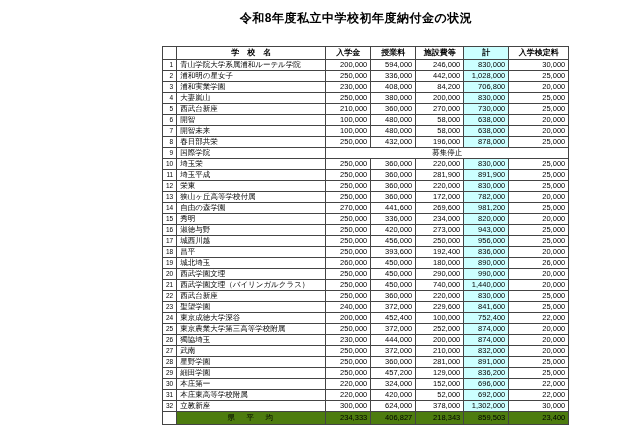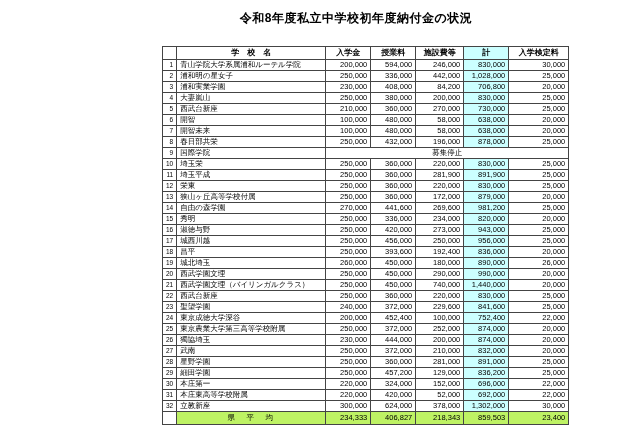--- a/index.html
+++ b/index.html
@@ -31,21 +31,21 @@
     text-align:right; padding:0 2px 0 0;
   }
   th.gutter { border:none; background:transparent; }
   td.name { text-align:left; }
   td.num { text-align:right; }
   td.total, th.total {
     background:#ccffff;
     border-left:2px solid #333; border-right:2px solid #333;
   }
   td.suspended { text-align:center; }
-  tr.average td { background:#bef264; height:12px; }
+  tr.average td { background:#4d7c0f; height:12px; }
   tr.average td.gutter { background:transparent; }
   tr.average td.label { text-align:center; letter-spacing:2px; }
 </style>
 </head>
 <body>
 
 <div class="page">
 
   <div class="title">令和8年度私立中学校初年度納付金の状況</div>
 
@@ -175,21 +175,21 @@
           <td class="num">220,000</td>
           <td class="num total">830,000</td>
           <td class="num">25,000</td>
         </tr>
         <tr>
           <td class="gutter">13</td>
           <td class="name">狭山ヶ丘高等学校付属</td>
           <td class="num">250,000</td>
           <td class="num">360,000</td>
           <td class="num">172,000</td>
-          <td class="num total">879,000</td>
+          <td class="num total">782,000</td>
           <td class="num">20,000</td>
         </tr>
         <tr>
           <td class="gutter">14</td>
           <td class="name">自由の森学園</td>
           <td class="num">270,000</td>
           <td class="num">441,600</td>
           <td class="num">269,600</td>
           <td class="num total">981,200</td>
           <td class="num">25,000</td>

